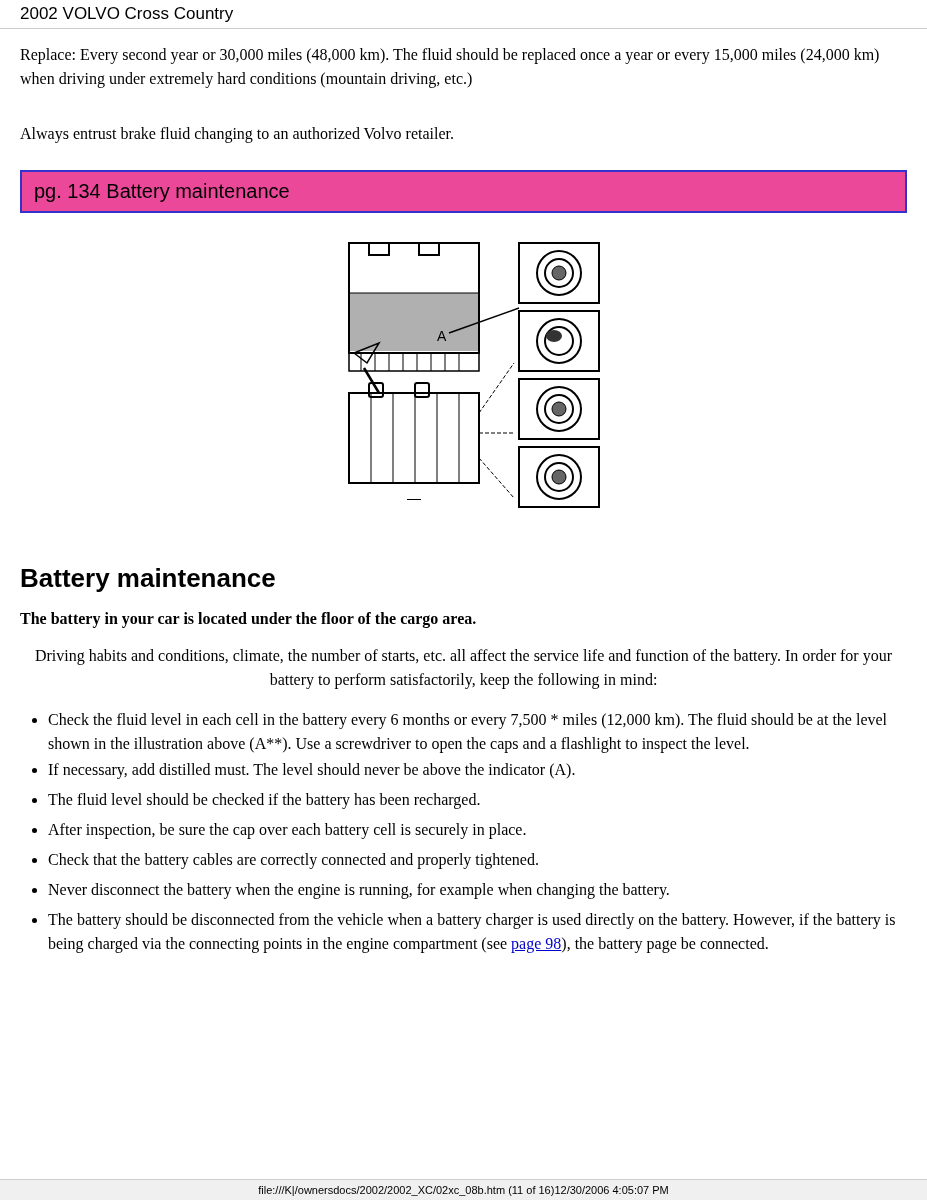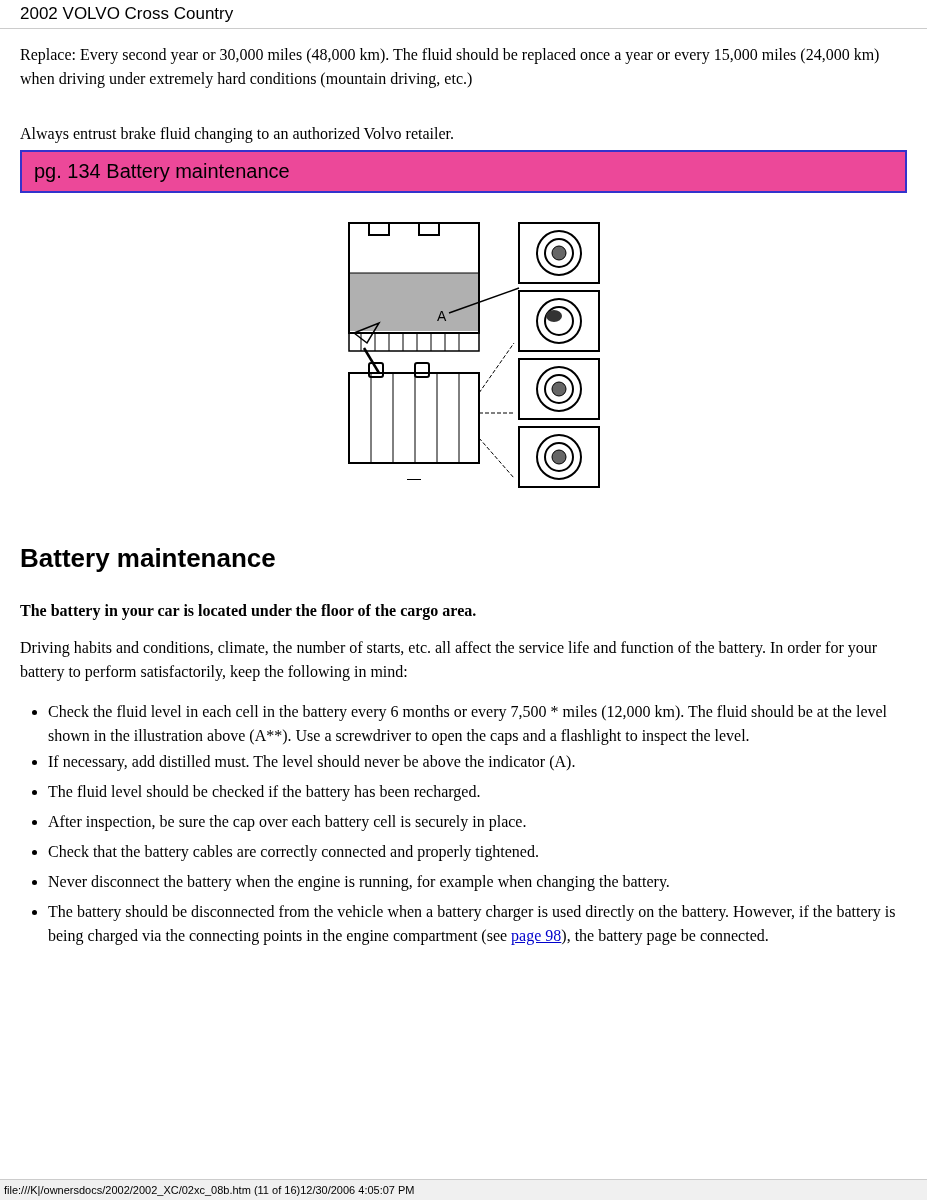--- a/index.html
+++ b/index.html
@@ -23,45 +23,46 @@
       padding: 14px 20px 40px 20px;
     }
     .replace-text {
       font-size: 16px;
       line-height: 1.5;
       margin-bottom: 31px;
     }
     .always-text {
       font-size: 16px;
       line-height: 1.5;
-      margin-bottom: 4px;
+      margin-bottom: 24px;
     }
     .page-header-box {
       border: 2px solid #3333cc;
       background: #ec4899;
       padding: 8px 12px;
       margin-bottom: 20px;
       font-size: 20px;
       font-family: Arial, sans-serif;
     }
     .section-title {
       font-size: 26px;
       font-weight: bold;
       font-family: Arial, sans-serif;
-      margin-bottom: 28px;
+      margin-bottom: 16px;
     }
     .bold-subheading {
       font-weight: bold;
       font-size: 16px;
       margin-bottom: 16px;
     }
     .description-text {
       font-size: 16px;
       line-height: 1.5;
       margin-bottom: 16px;
+      text-align: center;
     }
     .bullet-list {
       list-style: disc;
       padding-left: 28px;
       margin-bottom: 28px;
     }
     .bullet-list li {
       font-size: 16px;
       line-height: 1.5;
       margin-bottom: 6px;
@@ -73,24 +74,25 @@
       color: #0000cc;
       text-align: right;
     }
     #status-bar {
       position: absolute;
       bottom: 0;
       left: 0;
       right: 0;
       font-size: 11px;
       font-family: Arial, sans-serif;
-      padding: 4px 4px;
+      padding: 4px 20px;
       color: #000;
       border-top: 1px solid #ccc;
       background: #f0f0f0;
+      text-align: center;
     }
     
     .diagram-wrapper {
       display: flex;
       justify-content: center;
       align-items: flex-start;
       margin-bottom: 30px;
     }
   </style>
 </head>

